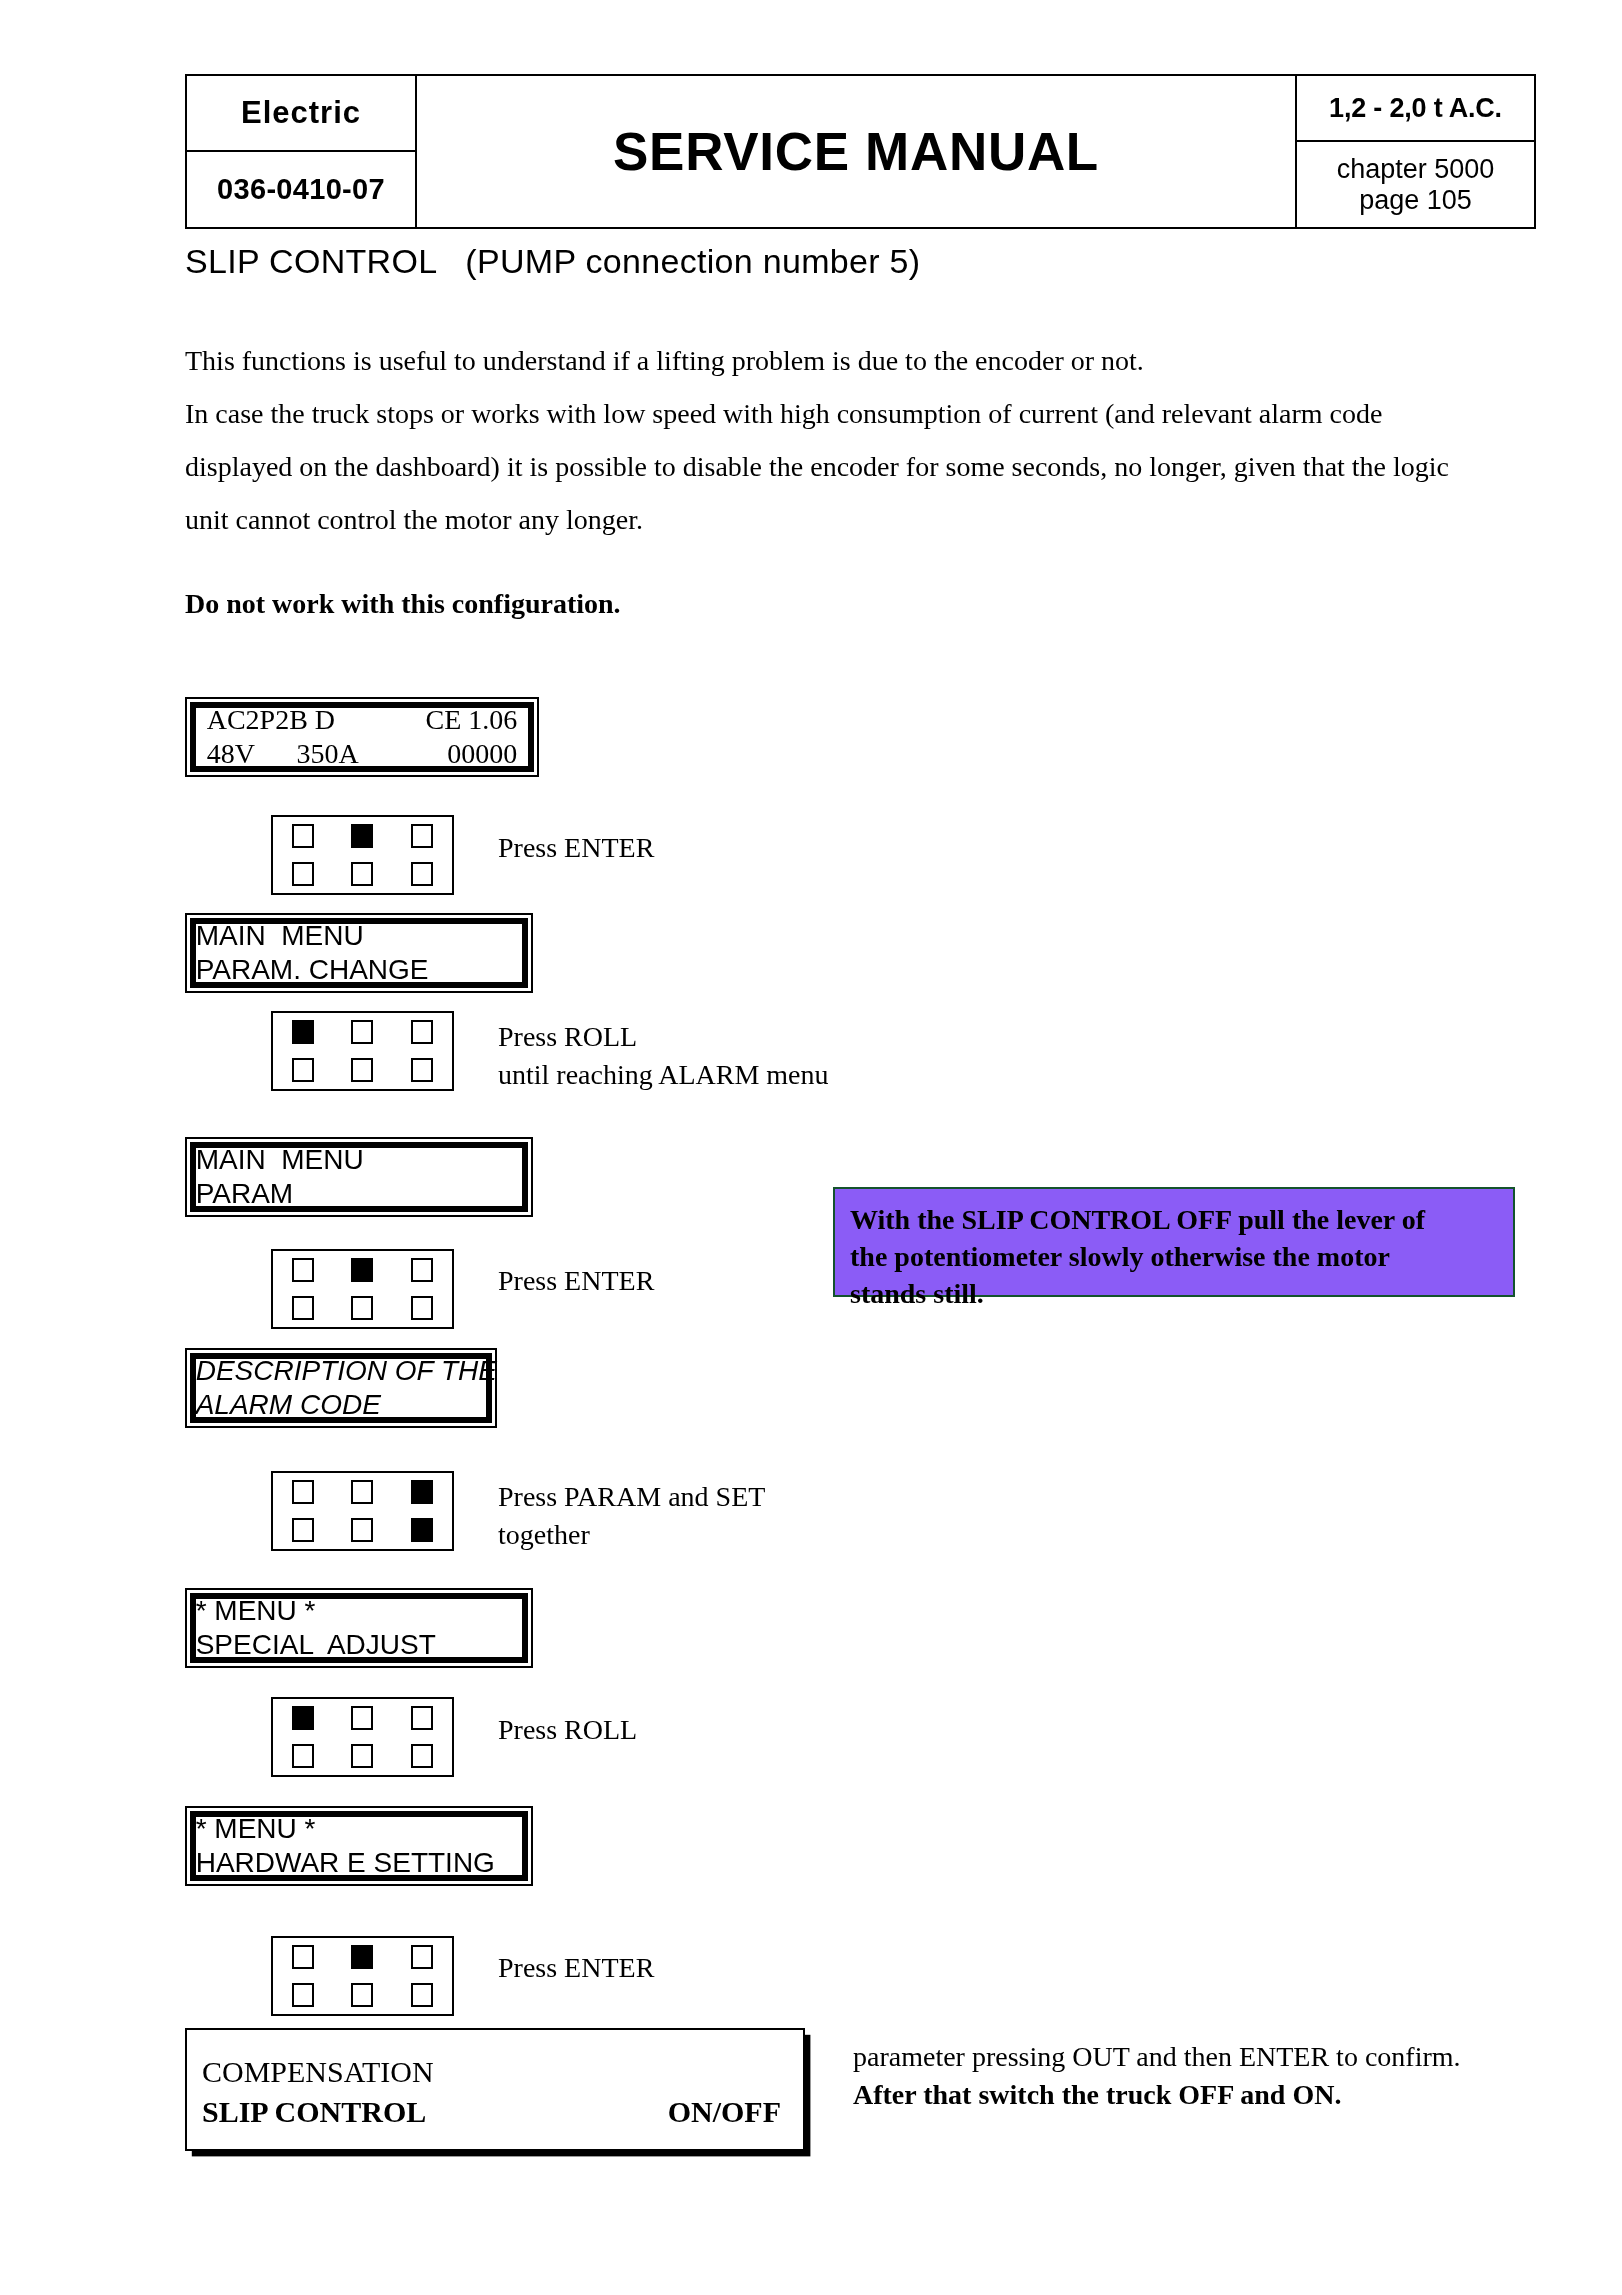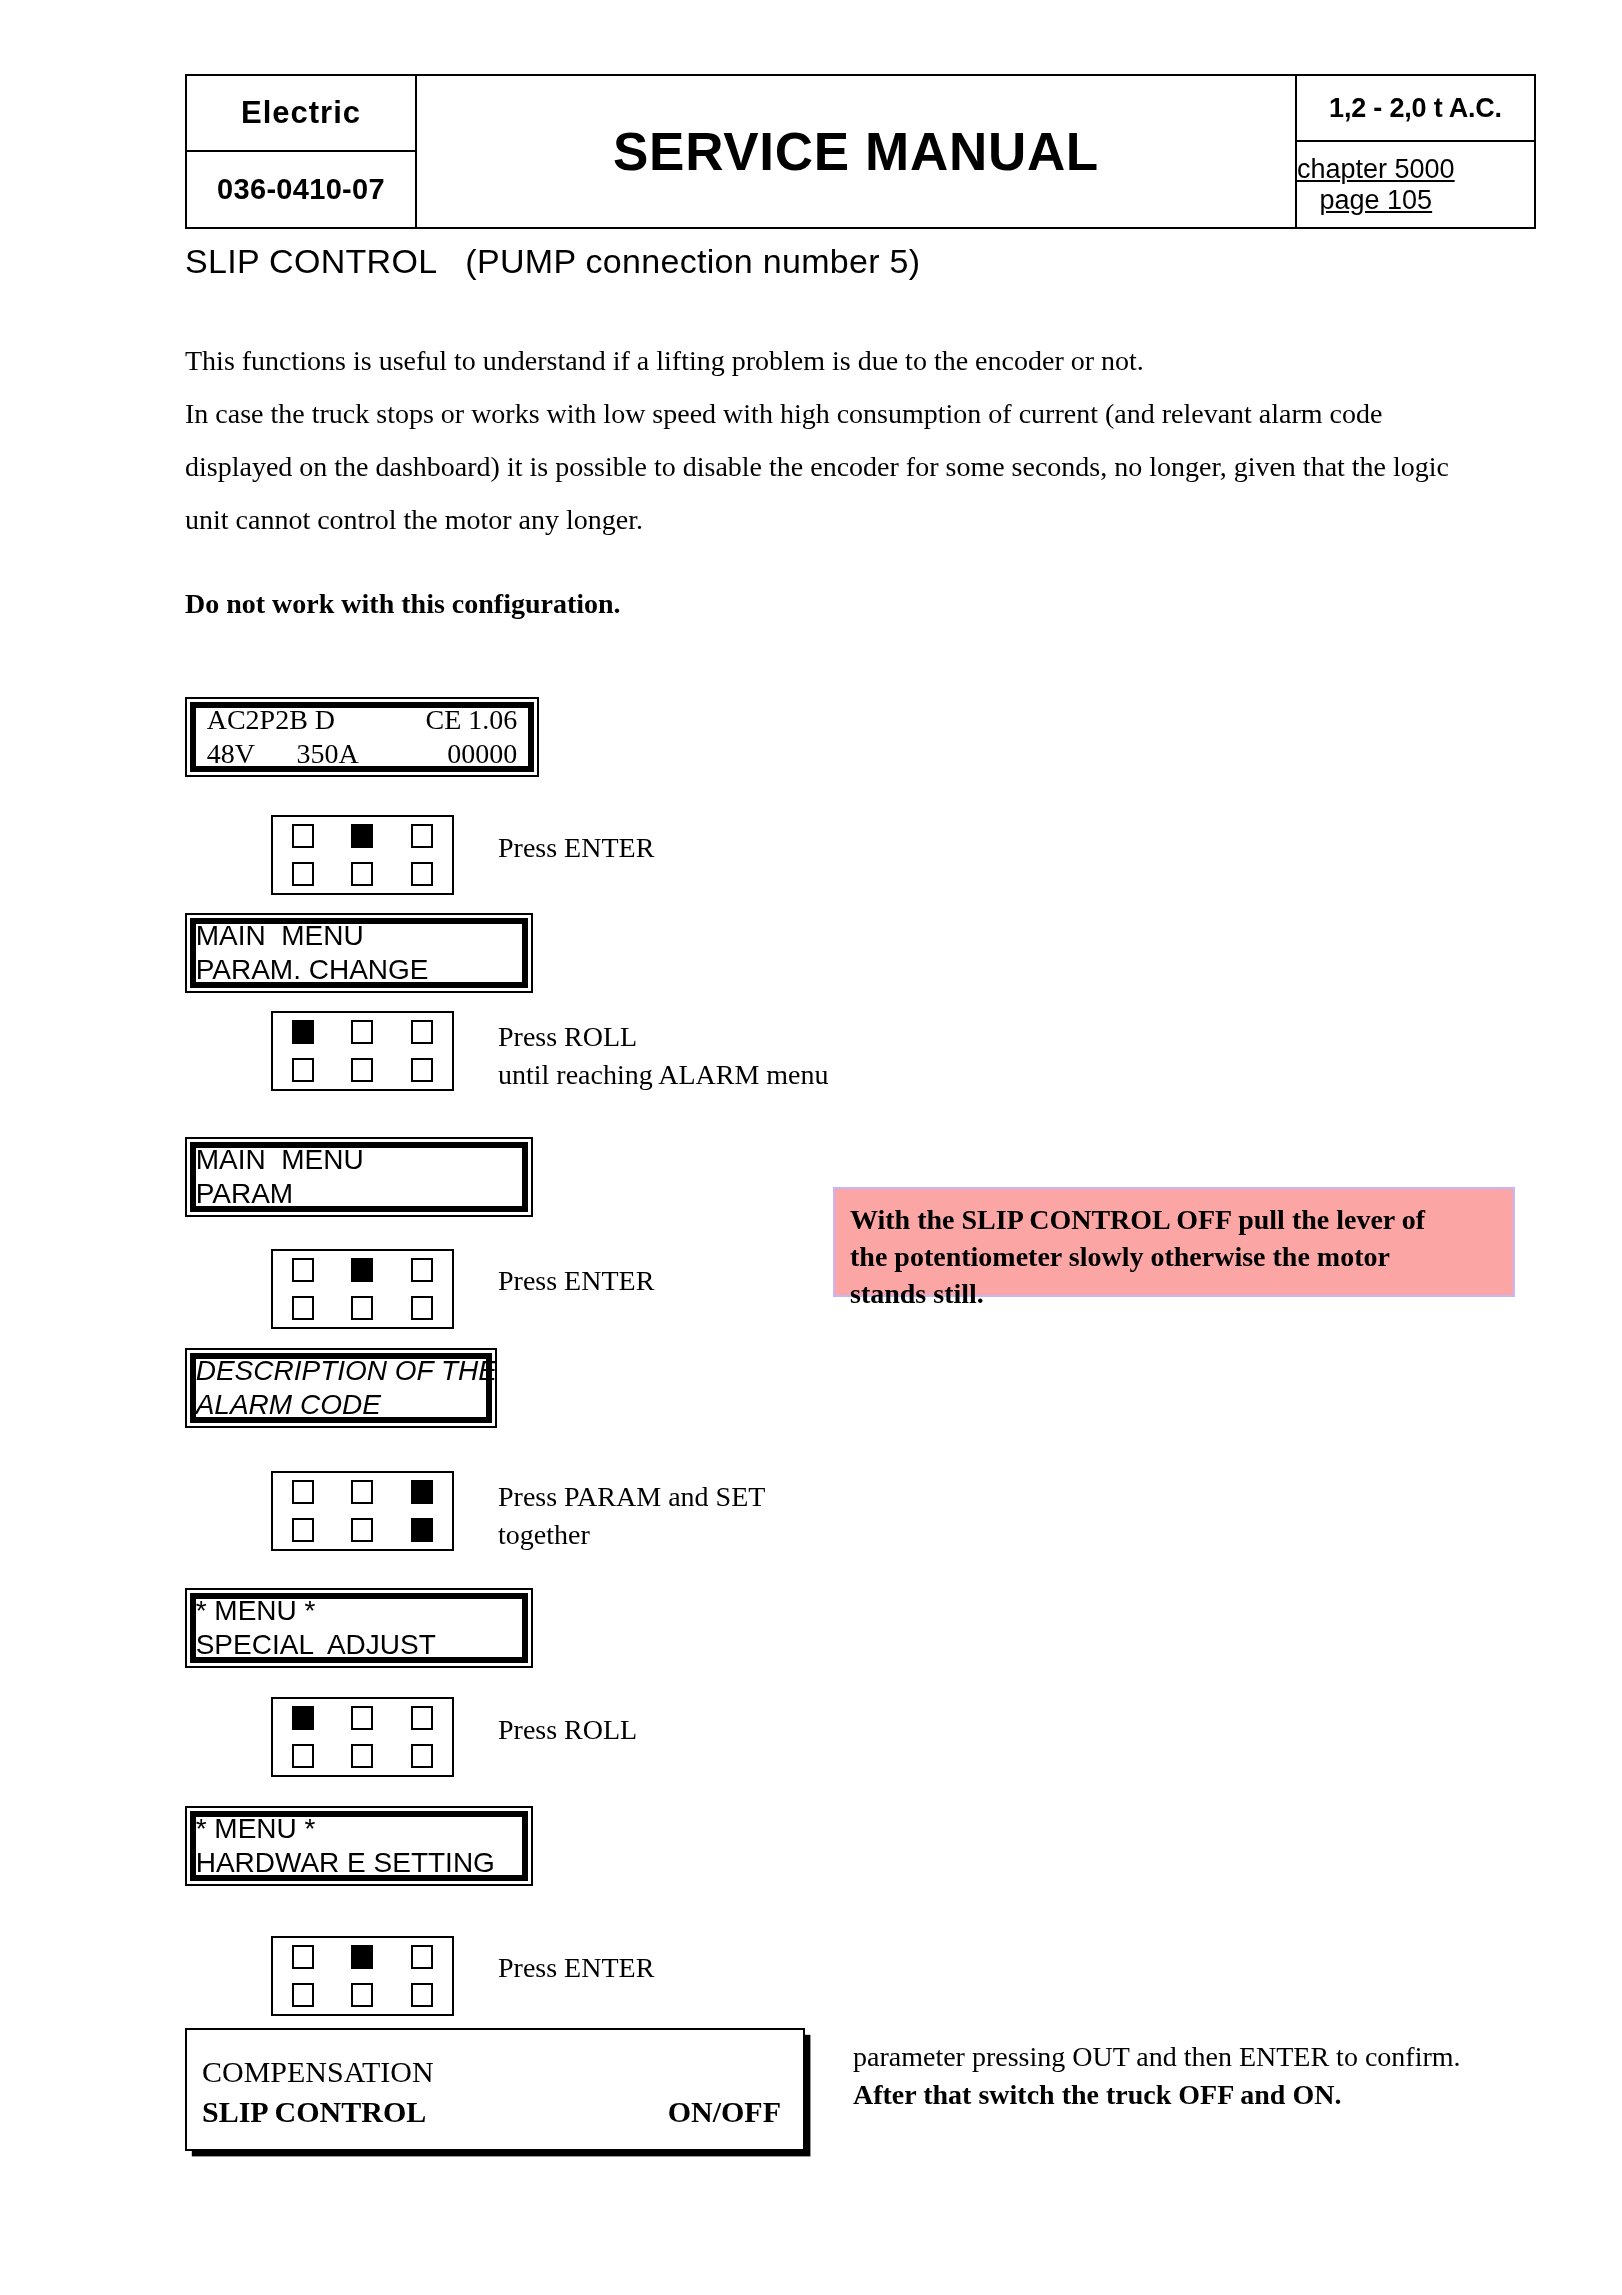--- a/index.html
+++ b/index.html
@@ -73,23 +73,23 @@
     box-sizing: border-box;
     border-bottom: 2px solid #000;
     display: flex;
     align-items: center;
     justify-content: center;
   }
   .hdr-right-bot {
     flex: 1 1 auto;
     display: flex;
     align-items: center;
+    justify-content: center;
     text-align: center;
     line-height: 1.12;
-    text-decoration: underline;
   }
   .t-electric {
     font-family: "Liberation Sans", sans-serif;
     font-weight: bold;
     font-size: 31px;
     letter-spacing: 1px;
   }
   .t-code {
     font-family: "Liberation Sans", sans-serif;
     font-weight: bold;
@@ -211,22 +211,22 @@
     font-family: "Liberation Serif", serif;
     font-size: 28px;
     line-height: 38px;
     white-space: nowrap;
   }
 
   
   .callout {
     position: absolute;
     box-sizing: border-box;
-    border: 2px solid #c4b5fd;
-    background: #fca5a5;
+    border: 2px solid #14532d;
+    background: #8b5cf6;
     font-family: "Liberation Serif", serif;
     font-weight: bold;
     font-size: 28px;
     line-height: 37px;
     padding: 12.3px 16.4px 12.3px 15px;
   }
   .callout p { margin: 0; white-space: nowrap; }
 
   
   .parambox {

